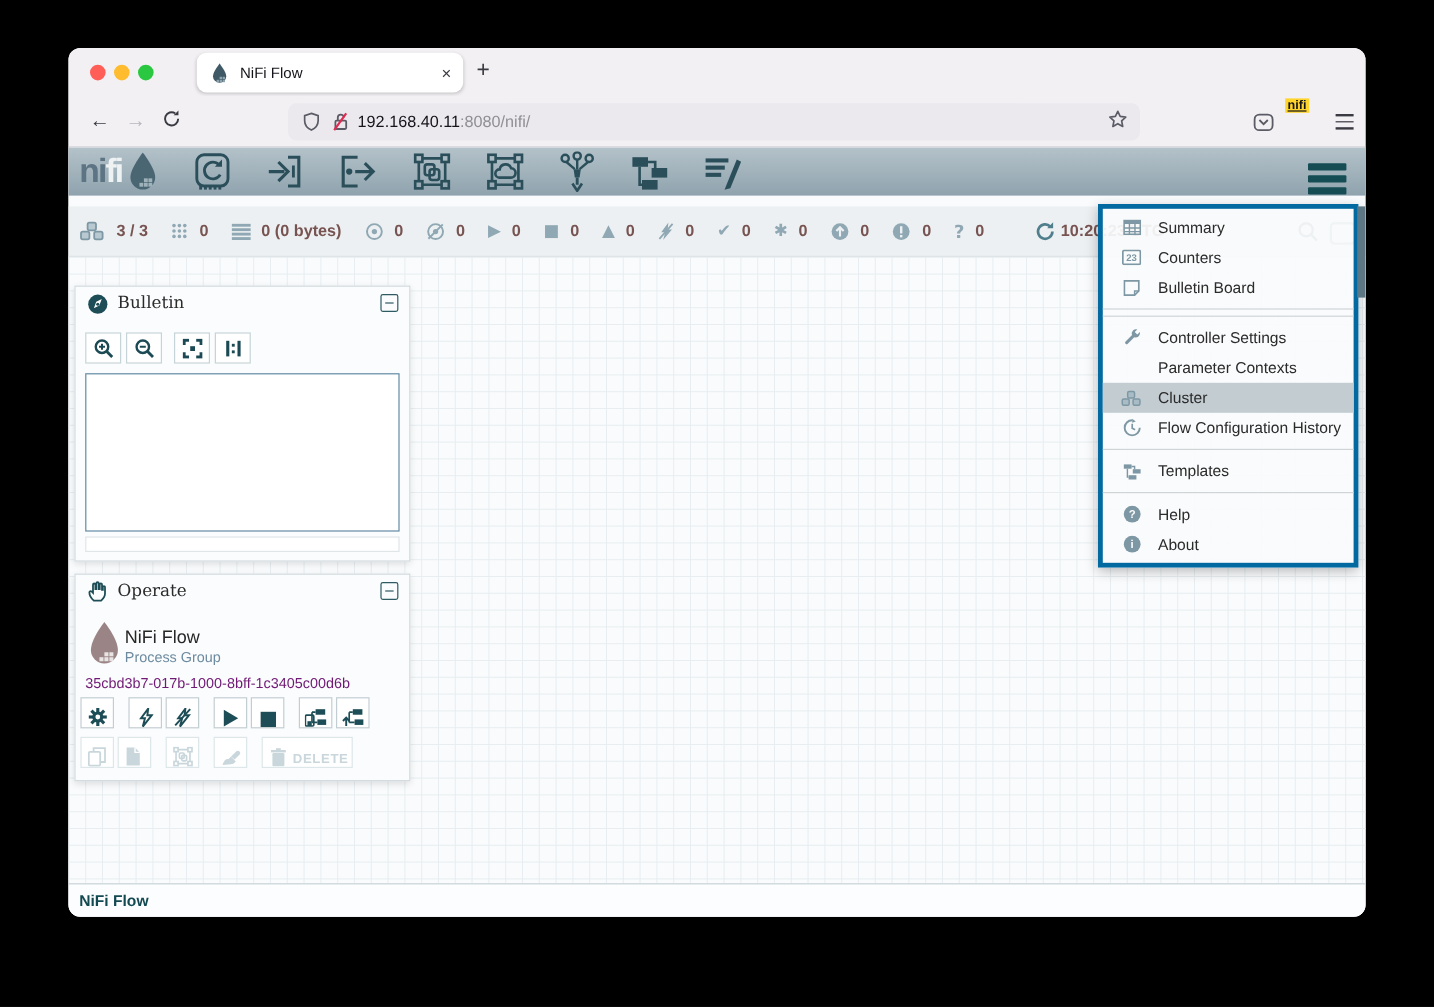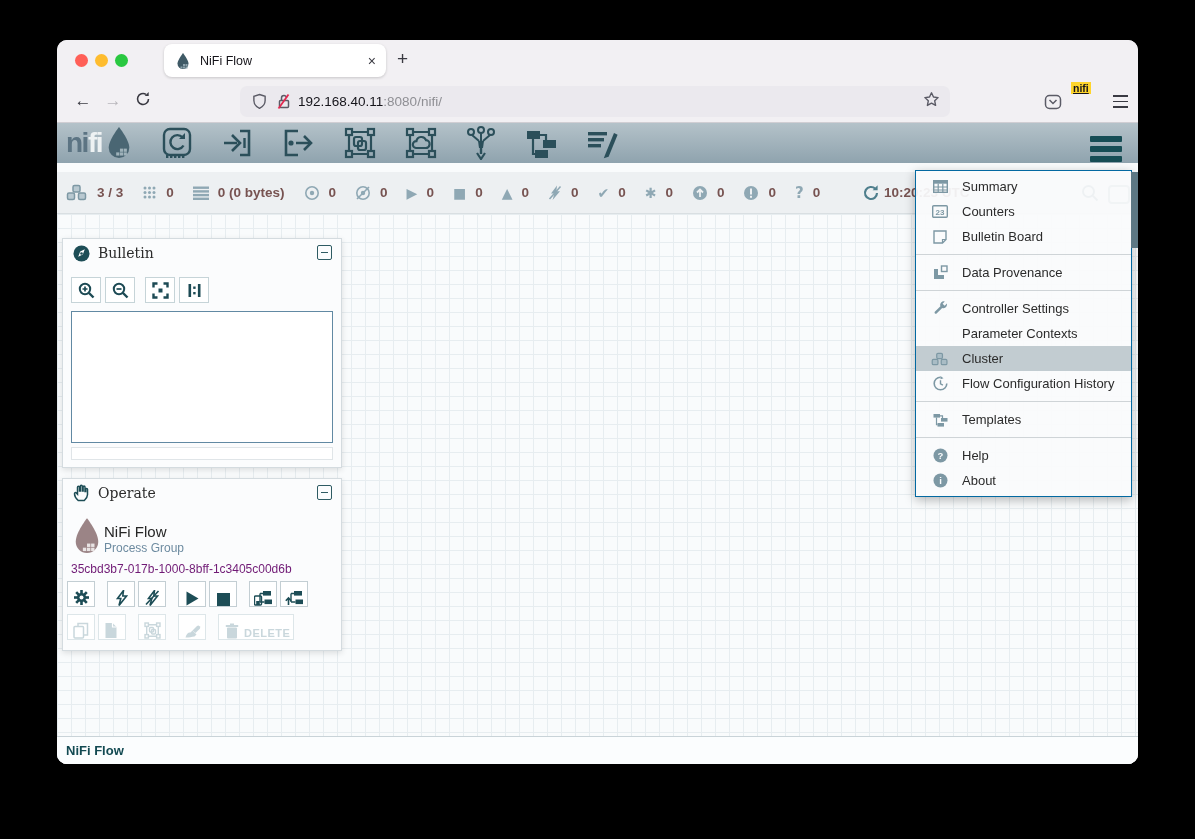--- a/index.html
+++ b/index.html
@@ -90,21 +90,21 @@
   .op-row1{top:102px;}
   .op-row2{top:135px;}
   .op-btn{width:28px;height:26px;background:#fff;border:1px solid #c3ced3;margin-right:3px;
     display:flex;align-items:flex-end;justify-content:center;}
   .op-btn.gapL{margin-left:9px;}
   .op-btn.disabled{border-color:#dde6e9;}
   .op-btn.delete{width:76px;justify-content:flex-start;padding-left:6px;}
   .del-label{font-size:11px;font-weight:bold;color:#c9d7dc;margin-left:5px;letter-spacing:.5px;}
   
   .menu{position:absolute;left:858px;top:47px;width:217px;z-index:20;
-    background:rgba(250,251,252,.93);border:1px solid #0369a1;
+    background:rgba(250,251,252,.93);border:4px solid #0369a1;
     box-shadow:0 3px 10px rgba(0,0,0,.28);padding:3px 0;}
   .menu-item{height:25px;display:flex;align-items:center;padding-left:14px;}
   .menu-item .mi{width:20px;display:flex;justify-content:center;}
   .menu-item .ml{margin-left:12px;font-size:13px;color:#2b2b2b;}
   .menu-item.selected{background:#c2ccd1;}
   .menu-sep{height:1px;background:#cfd4d7;margin:5px 0;}
 </style>
 </head>
 <body>
 
@@ -601,29 +601,20 @@
       <div class="menu-item">
         <span class="mi">
           <svg width="14" height="14" viewBox="0 0 14 14">
               <path d="M1 1h12v8.5L9.5 13H1z" fill="none" stroke="#7d98a4" stroke-width="1.4"></path>
               <path d="M13 9.5H9.5V13" fill="none" stroke="#7d98a4" stroke-width="1.2"></path>
             </svg>
         </span>
         <span class="ml">Bulletin Board</span>
       </div>
       <div class="menu-sep"></div>
-      <div class="menu-item">
-        <span class="mi">
-          <svg width="15" height="15" viewBox="0 0 15 15">
-              <path d="M1 4v10h10v-4H5V4z" fill="#7d98a4"></path>
-              <rect x="8.5" y="1" width="5.5" height="5.5" fill="none" stroke="#7d98a4" stroke-width="1.4"></rect>
-            </svg>
-        </span>
-        <span class="ml">Data Provenance</span>
-      </div>
       <div class="menu-sep"></div>
       <div class="menu-item">
         <span class="mi">
           <svg width="15" height="15" viewBox="0 0 15 15">
               <path d="M14 3.6a3.6 3.6 0 0 1-4.8 3.4l-5.6 5.6a1.3 1.3 0 0 1-1.8-1.8l5.6-5.6A3.6 3.6 0 0 1 11.8 0.5L9.6 2.7l2.1 2.1 2.2-2.2c.1.3.1.6.1 1z" fill="#7d98a4"></path>
             </svg>
         </span>
         <span class="ml">Controller Settings</span>
       </div>
       <div class="menu-item">

